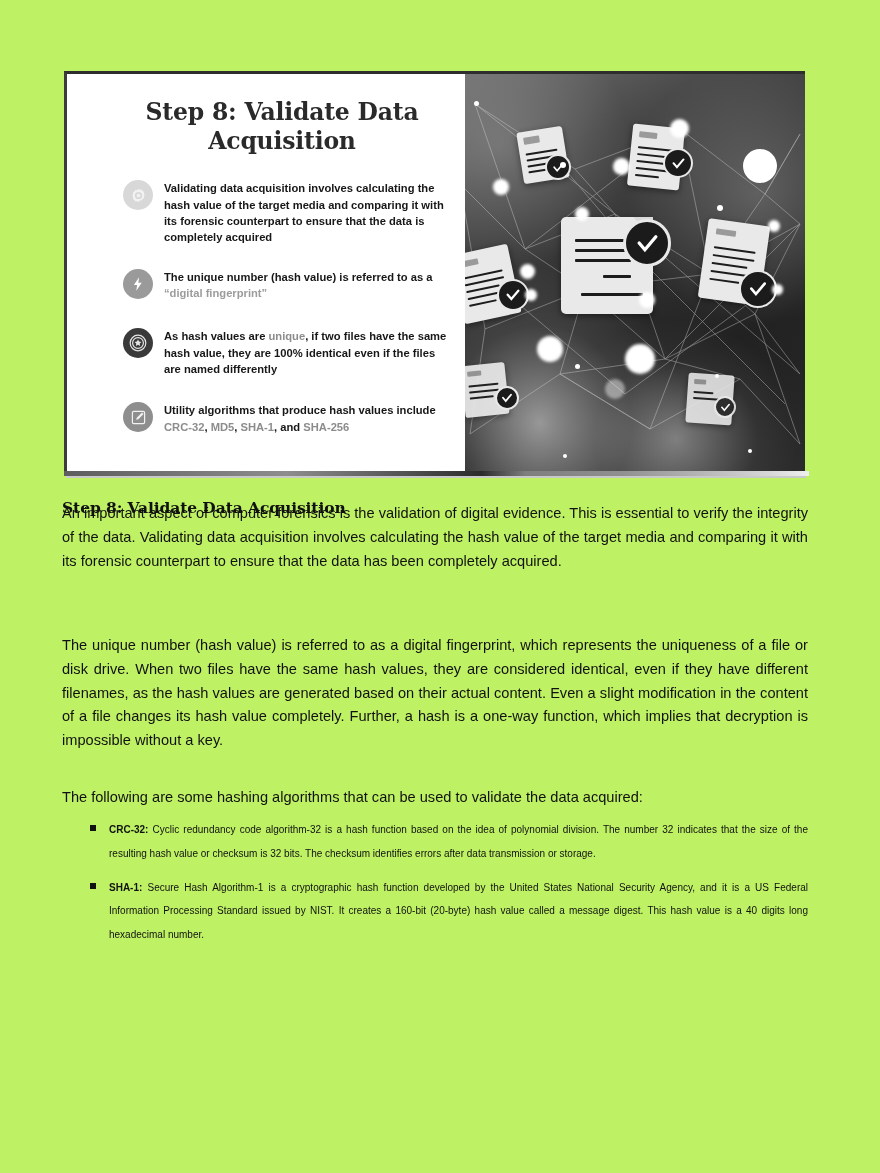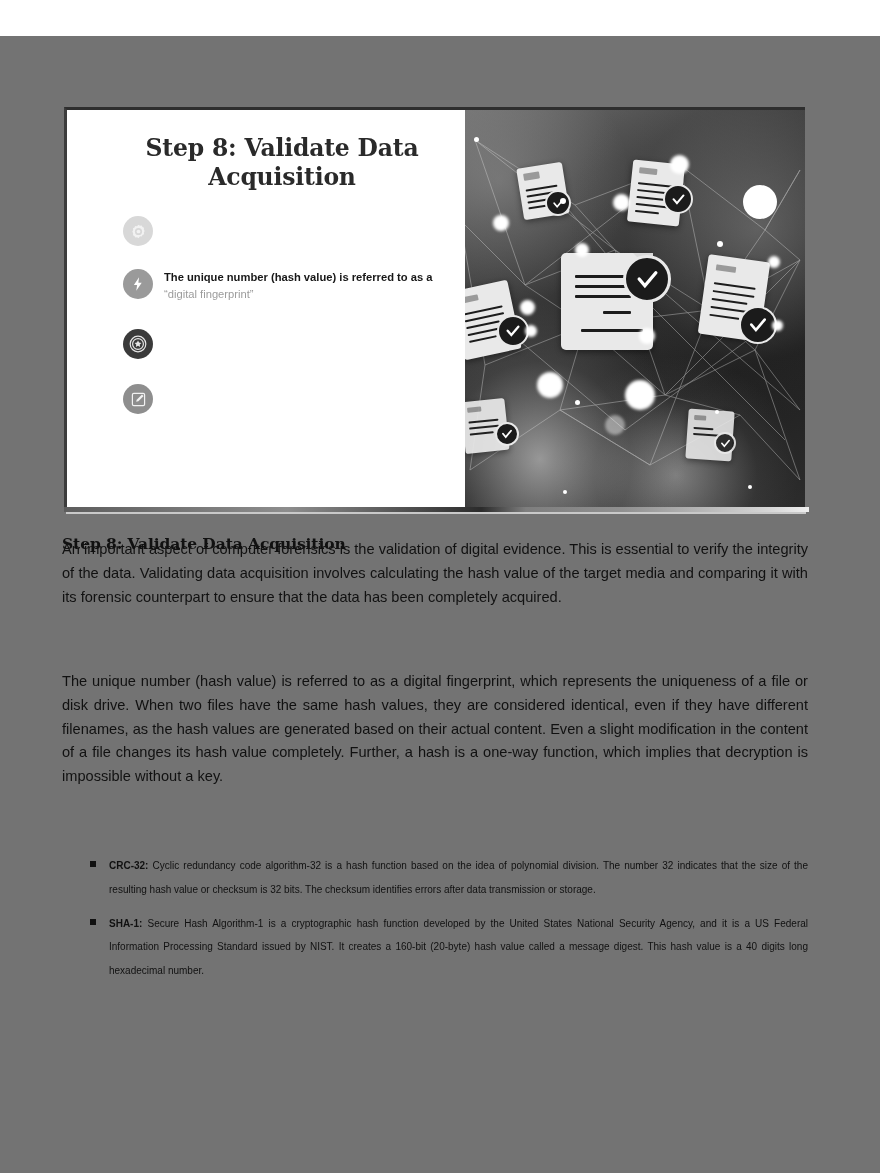--- a/index.html
+++ b/index.html
@@ -13,23 +13,22 @@
     position: relative;
     font-family: "Liberation Sans", sans-serif;
     color: #000000;
     overflow: hidden;
   }
 
   
   .page {
     position: absolute;
     inset: 0;
-    background: #737373;
+    background: #bef264;
     padding: 0;
-    margin-top: 36px;
   }
 
   
   .figure {
     position: absolute;
     left: 64px;
     top: 71px;
     width: 741px;
     height: 405px;
   }
@@ -114,21 +113,21 @@
 
   .btext {
     font-family: "Liberation Sans", sans-serif;
     font-size: 11.2px;
     line-height: 1.46;
     color: #171717;
     font-weight: 600;
     padding-top: 1px;
   }
   .accent { color: #8c8c8c; font-weight: 700; }
-  .accent-lt { color: #9c9c9c; font-weight: 400; }
+  .accent-lt { color: #9c9c9c; font-weight: 700; }
 
   
   .slide-right {
     flex: 1 1 auto;
     position: relative;
     overflow: hidden;
     background: #2b2b2b;
   }
   .photo-bg {
     position: absolute;
@@ -253,20 +252,21 @@
         <div class="bullets">
 
           <div class="bullet-row b1">
             <div class="bicon gear">
               <svg width="17" height="17" viewBox="0 0 24 24">
                 <path fill="#f2f2f2" d="M12 2.6l2.1 1.2 2.4-.3 1.2 2.1 2.1 1.2-.3 2.4 1.2 2.1-1.2 2.1.3 2.4-2.1 1.2-1.2 2.1-2.4-.3L12 21.4l-2.1-1.2-2.4.3-1.2-2.1-2.1-1.2.3-2.4L3.3 12l1.2-2.1-.3-2.4 2.1-1.2 1.2-2.1 2.4.3z"></path>
                 <circle cx="12" cy="12" r="5.1" fill="#d8d8d8"></circle>
                 <circle cx="12" cy="12" r="2.6" fill="#f2f2f2"></circle>
               </svg>
             </div>
+            <div class="btext">Validating data acquisition involves calculating the hash value of the target media and comparing it with its forensic counterpart to ensure that the data is completely acquired</div>
           </div>
 
           <div class="bullet-row b2">
             <div class="bicon bolt">
               <svg width="16" height="16" viewBox="0 0 24 24">
                 <path fill="#ffffff" d="M13.6 2L5.8 13.4h4.9L9.4 22l8.2-11.7h-5.1z"></path>
               </svg>
             </div>
             <div class="btext">
               <span>The unique number (hash value) is referred to as a</span><br>
@@ -275,28 +275,34 @@
           </div>
 
           <div class="bullet-row b3">
             <div class="bicon badge">
               <svg width="18" height="18" viewBox="0 0 24 24">
                 <circle cx="12" cy="12" r="10.4" fill="none" stroke="#e6e6e6" stroke-width="1.6"></circle>
                 <circle cx="12" cy="12" r="7.2" fill="none" stroke="#e6e6e6" stroke-width="1.6"></circle>
                 <path fill="#e6e6e6" d="M12 7.2l1.42 2.88 3.18.46-2.3 2.24.54 3.17L12 14.46l-2.84 1.49.54-3.17-2.3-2.24 3.18-.46z"></path>
               </svg>
             </div>
+            <div class="btext">
+              <span>As hash values are </span><span class="accent">unique</span><span>, if two files have the same hash value, they are 100% identical even if the files are named differently</span>
+            </div>
           </div>
 
           <div class="bullet-row b4">
             <div class="bicon edit">
               <svg width="17" height="17" viewBox="0 0 24 24">
                 <rect x="3.4" y="3.4" width="17.2" height="17.2" rx="2" fill="none" stroke="#f2f2f2" stroke-width="1.7"></rect>
                 <path fill="#f2f2f2" d="M16.9 4.8l2.3 2.3-7.4 7.4-3.1.8.8-3.1z"></path>
               </svg>
+            </div>
+            <div class="btext">
+              <span>Utility algorithms that produce hash values include </span><span class="accent">CRC-32</span><span>, </span><span class="accent">MD5</span><span>, </span><span class="accent">SHA-1</span><span>, and </span><span class="accent">SHA-256</span>
             </div>
           </div>
 
         </div>
       </div>
 
       <div class="slide-right">
         <div class="photo-bg"></div>
 
         <svg class="photo-net" viewBox="0 0 340 400" preserveAspectRatio="none">
@@ -439,20 +445,21 @@
     </div>
 
     <div class="slide-shadow"></div>
     <div class="slide-shadow2"></div>
   </div>
 
   <div class="doc-heading">Step 8: Validate Data Acquisition</div>
 
   <div class="para p1">An important aspect of computer forensics is the validation of digital evidence. This is essential to verify the integrity of the data. Validating data acquisition involves calculating the hash value of the target media and comparing it with its forensic counterpart to ensure that the data has been completely acquired.</div>
   <div class="para p2">The unique number (hash value) is referred to as a digital fingerprint, which represents the uniqueness of a file or disk drive. When two files have the same hash values, they are considered identical, even if they have different filenames, as the hash values are generated based on their actual content. Even a slight modification in the content of a file changes its hash value completely. Further, a hash is a one-way function, which implies that decryption is impossible without a key.</div>
+  <div class="para p3">The following are some hashing algorithms that can be used to validate the data acquired:</div>
 
   <div class="bullet-list">
 
     <div class="li">
       <div class="li-marker"><i></i></div>
       <div class="li-text">
         <b>CRC-32:</b><span> Cyclic redundancy code algorithm-32 is a hash function based on the idea of polynomial division. The number 32 indicates that the size of the resulting hash value or checksum is 32 bits. The checksum identifies errors after data transmission or storage.</span>
       </div>
     </div>
 

